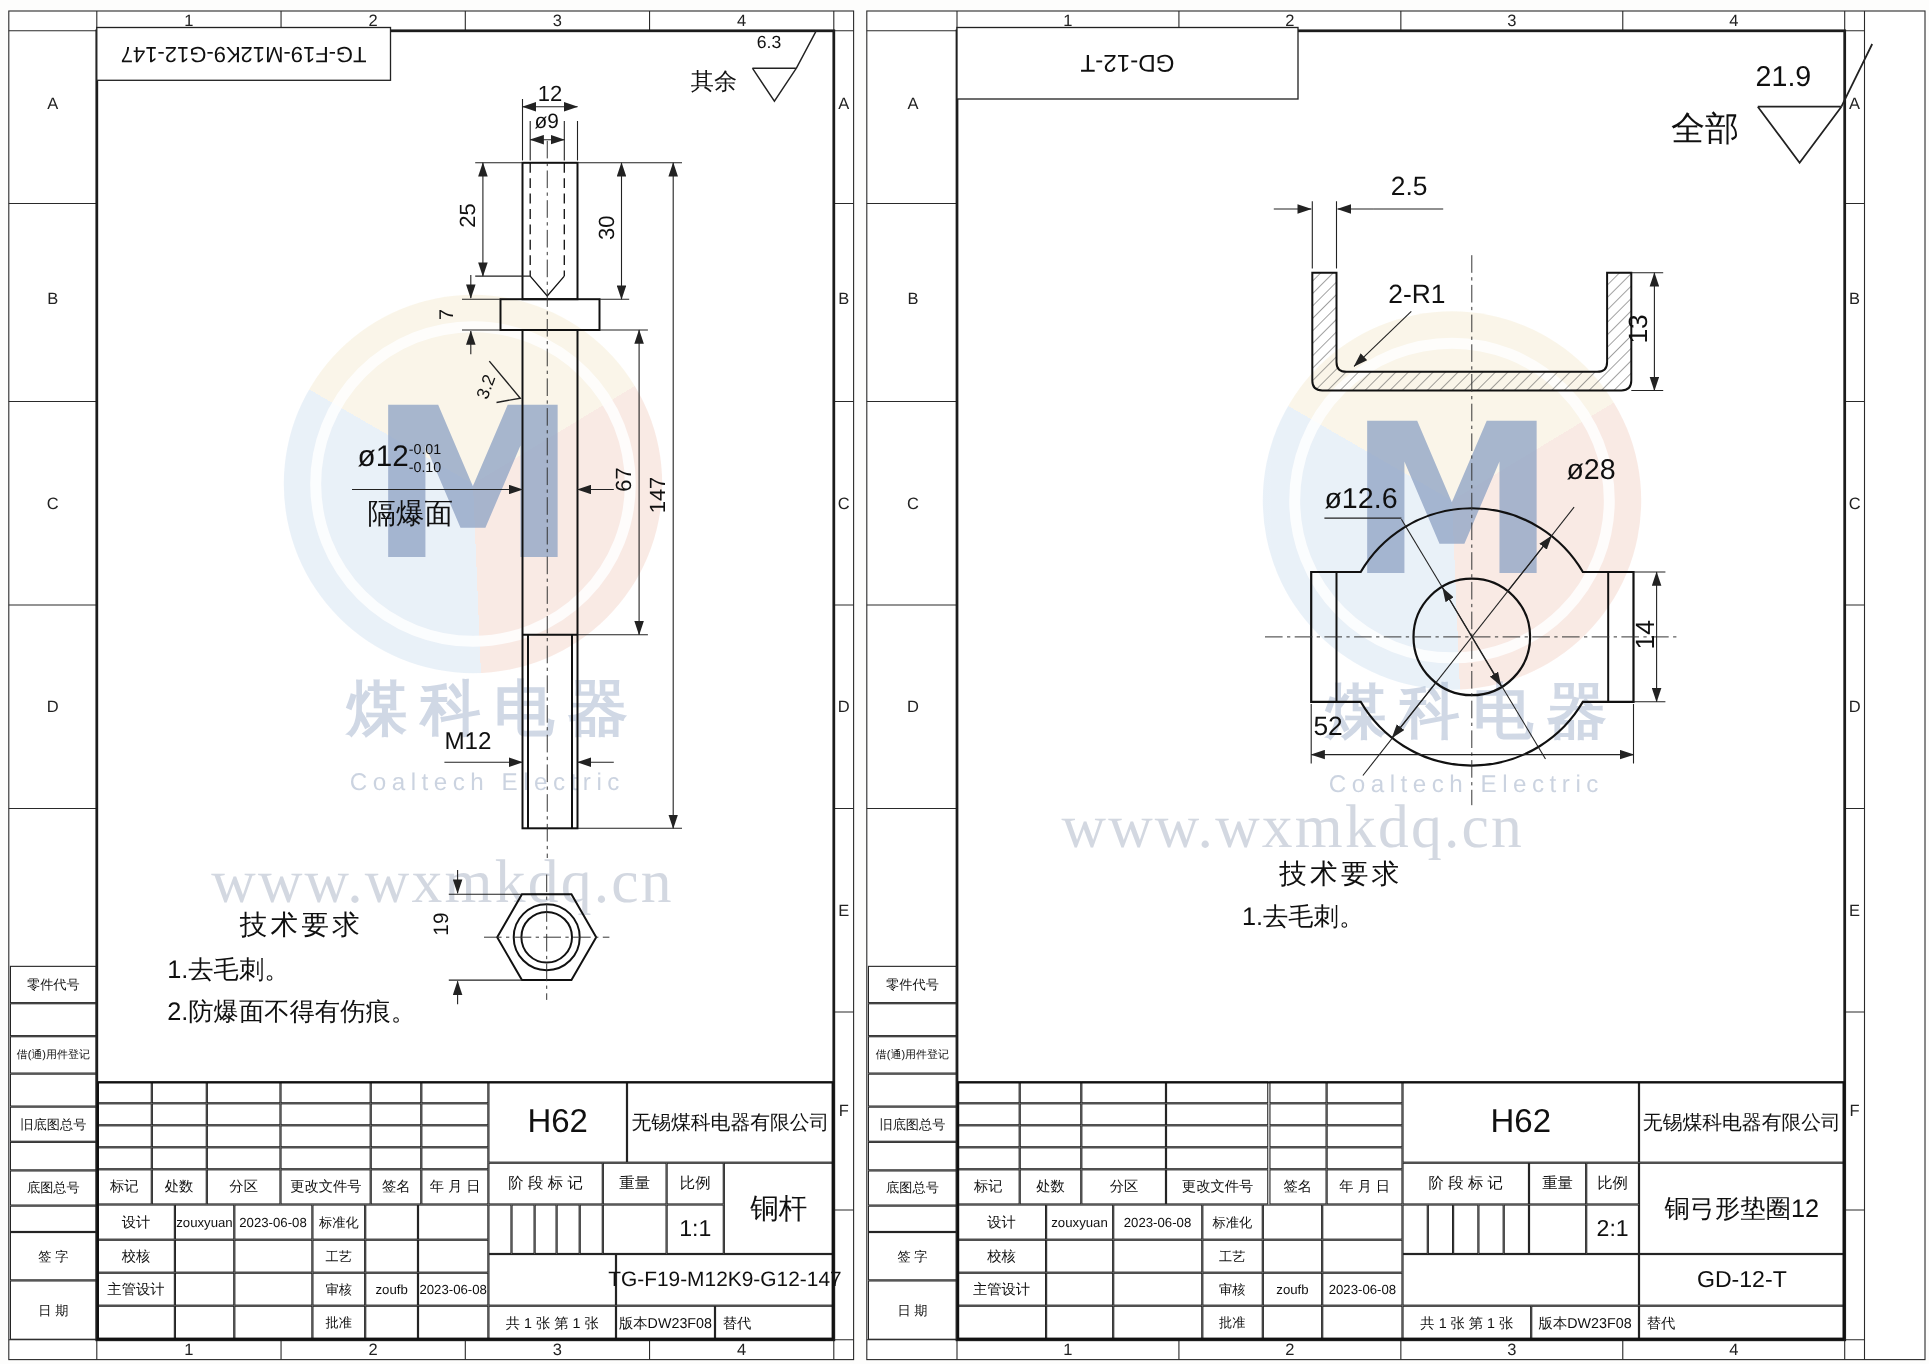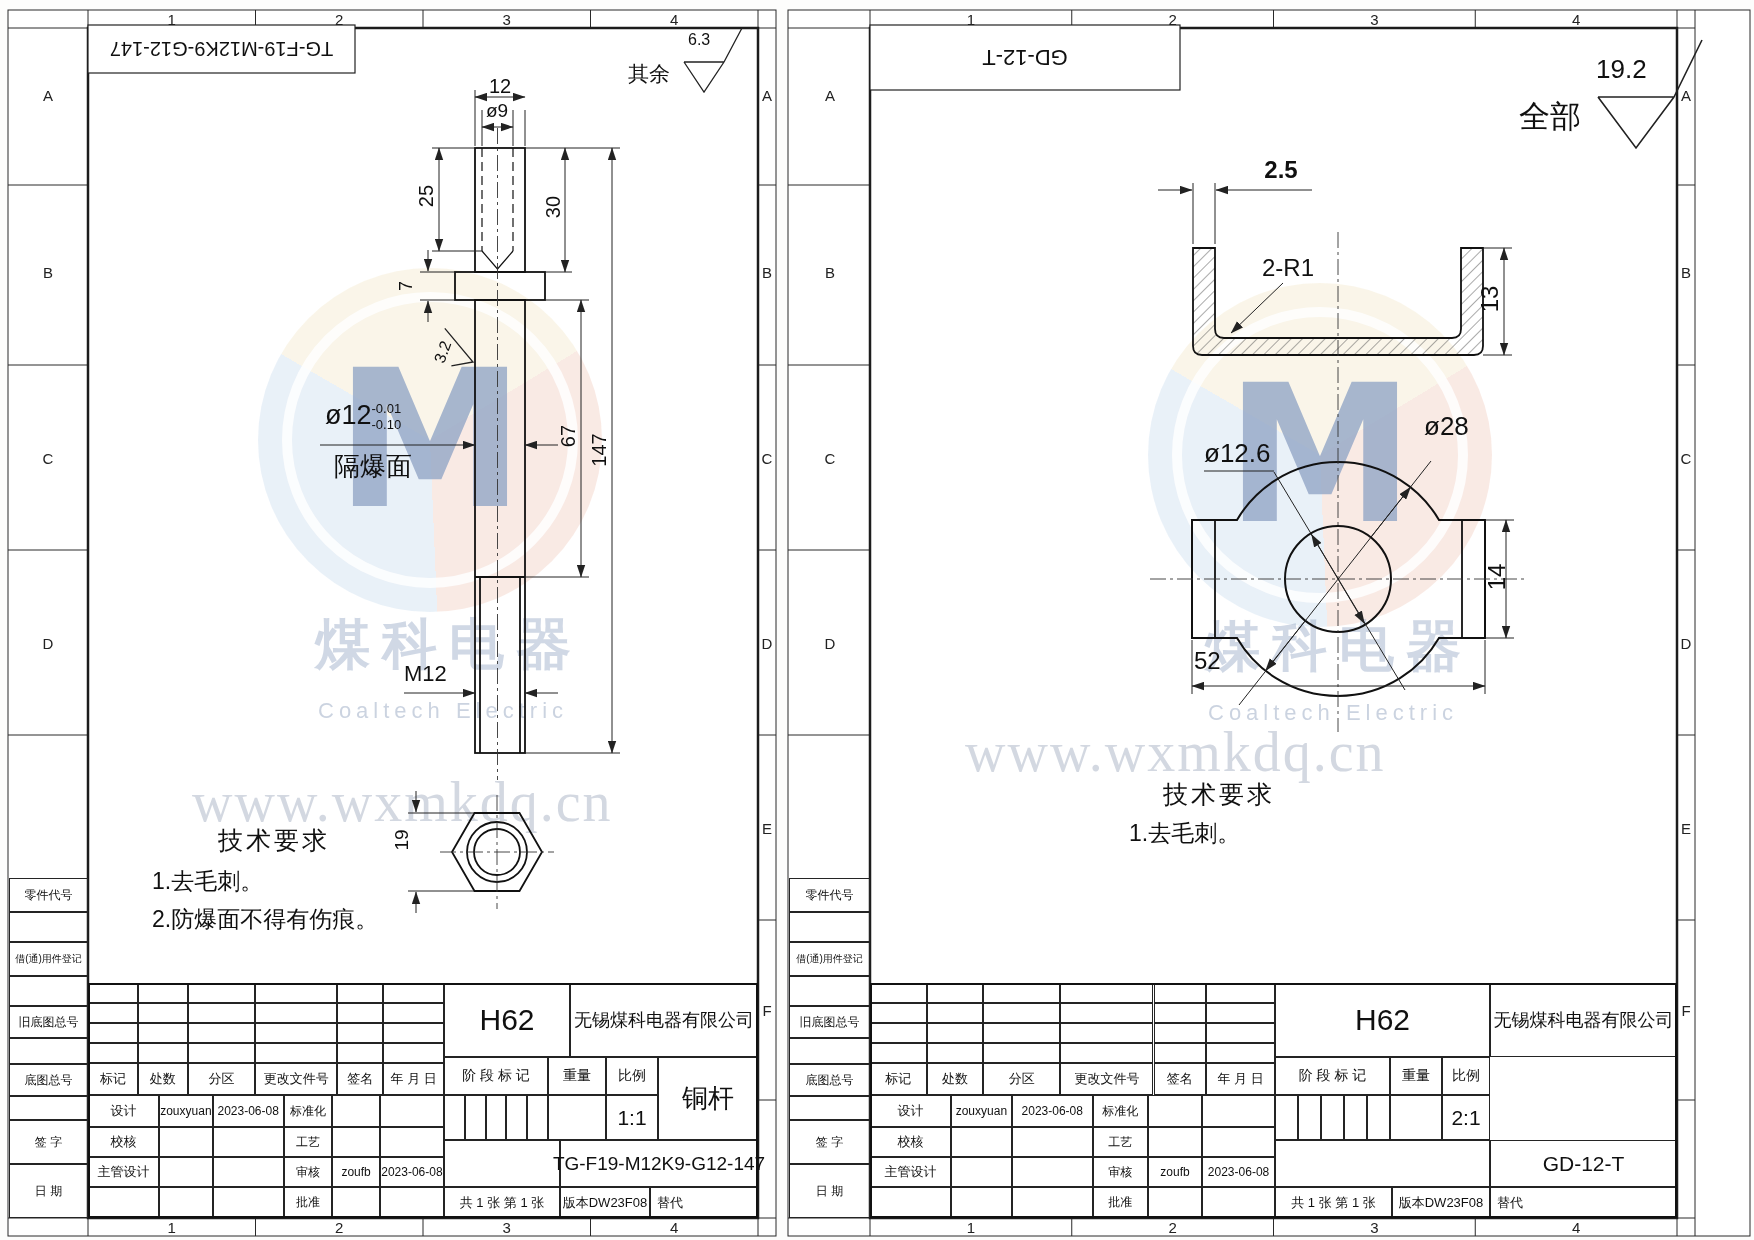--- a/index.html
+++ b/index.html
@@ -174,23 +174,23 @@
   </div>
   <span class="abs" style="left:334px;top:449px;font-size:26px;">隔爆面</span>
   <span class="abs" style="left:404px;top:661px;font-size:22px;">M12</span>
   <span class="dl rr" style="left:402px;top:840px;font-size:19px;">19</span>
 
   <span class="abs" style="left:218px;top:824px;font-size:25px;letter-spacing:3px;">技术要求</span>
   <span class="abs" style="left:152px;top:866px;font-size:23px;">1.去毛刺。</span>
   <span class="abs" style="left:152px;top:904px;font-size:23px;">2.防爆面不得有伤痕。</span>
 
   <span class="abs" style="left:1519px;top:96px;font-size:31px;">全部</span>
-  <span class="abs" style="left:1596px;top:54px;font-size:26px;">19.2</span>
-
-  <span class="dl" style="left:1281px;top:170px;font-size:24px;font-weight:bold;">2.5</span>
+  <span class="abs" style="left:1596px;top:54px;font-size:26px;">21.9</span>
+
+  <span class="dl" style="left:1281px;top:170px;font-size:24px;">2.5</span>
   <span class="abs" style="left:1262px;top:254px;font-size:24px;">2-R1</span>
   <span class="dl rr" style="left:1490px;top:299px;font-size:24px;">13</span>
   <span class="abs" style="left:1204px;top:438px;font-size:26px;">ø12.6</span>
   <span class="abs" style="left:1424px;top:411px;font-size:26px;">ø28</span>
   <span class="dl rr" style="left:1497px;top:577px;font-size:24px;">14</span>
   <span class="abs" style="left:1194px;top:647px;font-size:24px;">52</span>
 
   <span class="abs" style="left:1163px;top:778px;font-size:25px;letter-spacing:3px;">技术要求</span>
   <span class="abs" style="left:1129px;top:818px;font-size:23px;">1.去毛刺。</span>
 
@@ -382,19 +382,20 @@
     <div class="c" style="left: 1275px; top: 1057px; width: 115px; height: 38px; font-size: 14px;">阶 段 标 记</div>
     <div class="c" style="left: 1390px; top: 1057px; width: 52px; height: 38px; font-size: 14px;">重量</div>
     <div class="c" style="left: 1442px; top: 1057px; width: 48px; height: 38px; font-size: 14px;">比例</div>
     <div class="c" style="left: 1275px; top: 1095px; width: 23px; height: 45px; font-size: 12px;"></div>
     <div class="c" style="left: 1298px; top: 1095px; width: 23px; height: 45px; font-size: 12px;"></div>
     <div class="c" style="left: 1321px; top: 1095px; width: 23px; height: 45px; font-size: 12px;"></div>
     <div class="c" style="left: 1344px; top: 1095px; width: 23px; height: 45px; font-size: 12px;"></div>
     <div class="c" style="left: 1367px; top: 1095px; width: 23px; height: 45px; font-size: 12px;"></div>
     <div class="c" style="left: 1390px; top: 1095px; width: 52px; height: 45px; font-size: 12px;"></div>
     <div class="c" style="left: 1442px; top: 1095px; width: 48px; height: 45px; font-size: 21px;">2:1</div>
+    <div class="c" style="left: 1490px; top: 1057px; width: 187px; height: 83px; font-size: 23px;">铜弓形垫圈12</div>
     <div class="c" style="left: 1275px; top: 1140px; width: 215px; height: 47px; font-size: 12px;"></div>
     <div class="c" style="left: 1490px; top: 1140px; width: 187px; height: 47px; font-size: 21px;">GD-12-T</div>
     <div class="c" style="left: 1275px; top: 1187px; width: 117px; height: 31px; font-size: 13px;">共 1 张  第 1 张</div>
     <div class="c" style="left: 1392px; top: 1187px; width: 98px; height: 31px; font-size: 13px;">版本DW23F08</div>
     <div class="c left" style="left: 1490px; top: 1187px; width: 187px; height: 31px; font-size: 13px;">替代</div>
     <div class="tbb" style="left: 870px; top: 983px; width: 807px; height: 235px;"></div>
   </div>
 
 </body></html>

